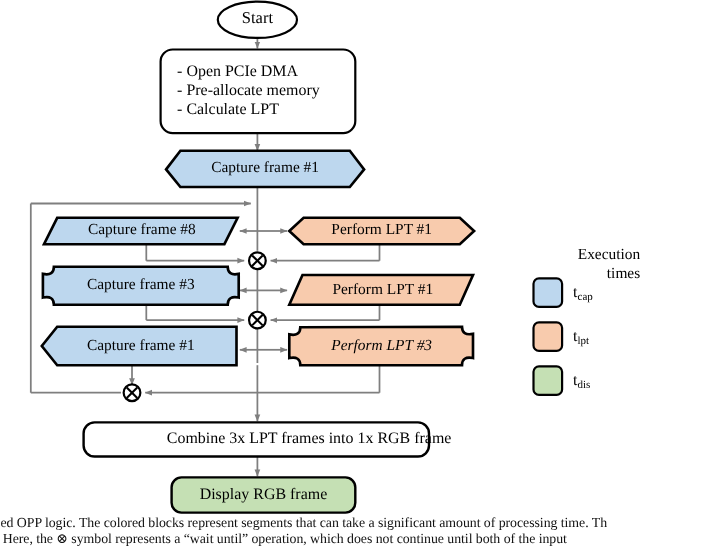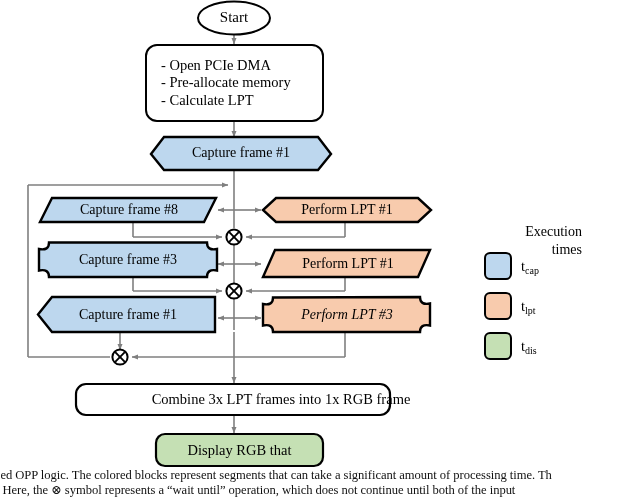--- a/index.html
+++ b/index.html
@@ -195,21 +195,21 @@
   <div class="node-label lbl-block" style="left:48px; top:305px; width:160px; height:20px;">Capture frame #1</div>
 
   <div class="node-label lbl-block" style="left:274px; top:200px; width:146px; height:20px;">Perform LPT #1</div>
 
   <div class="node-label lbl-block" style="left:275px; top:254px; width:146px; height:20px;">Perform LPT #1</div>
 
   <div class="node-label lbl-block" style="left:274px; top:305px; width:146px; height:20px;font-style:italic;">Perform LPT #3</div>
 
   <div class="node-label lbl-combine" style="left:78px; top:389px; width:310px; height:21px;padding-left:48px;">Combine 3x LPT frames into 1x RGB frame</div>
 
-  <div class="node-label lbl-display" style="left:158px; top:440px; width:163px; height:21px;">Display RGB that</div>
+  <div class="node-label lbl-display" style="left:158px; top:440px; width:163px; height:21px;">Display RGB frame</div>
 
   <div class="legend-title" style="left:472px; top:223px;">Execution
 times</div>
 
   <div class="legend-label" style="left:521px; top:258px;"><span>t</span><sub>cap</sub></div>
 
   <div class="legend-label" style="left:521px; top:298px;"><span>t</span><sub>lpt</sub></div>
 
   <div class="legend-label" style="left:521px; top:338px;"><span>t</span><sub>dis</sub></div>
 

